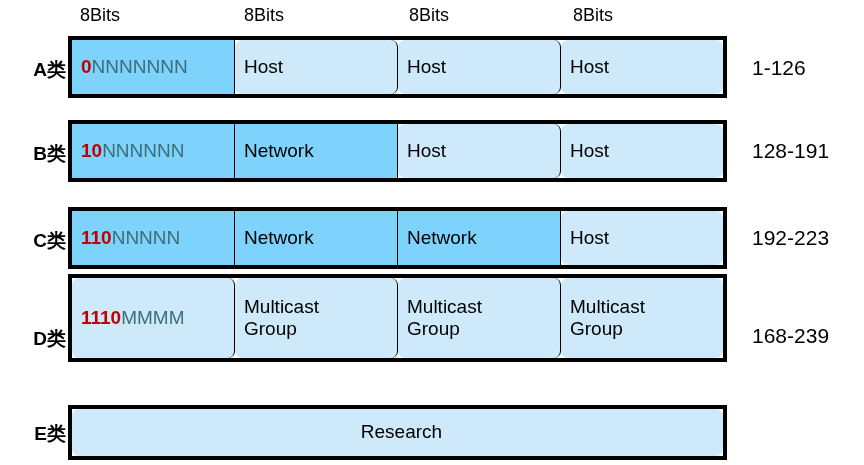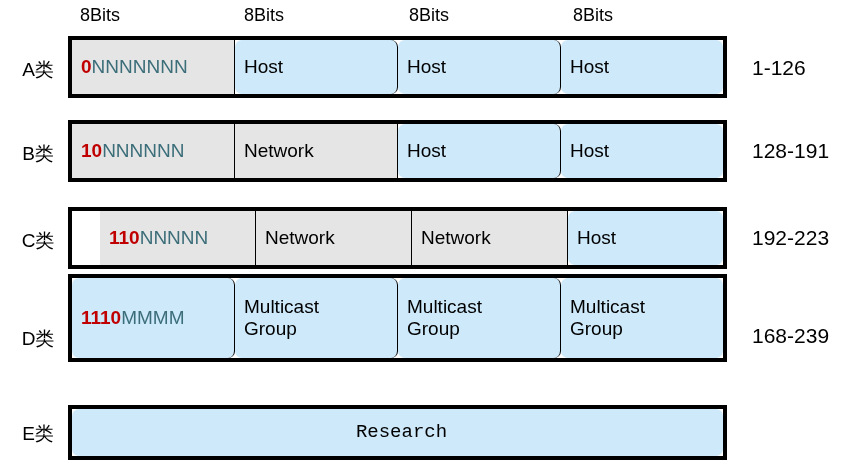--- a/index.html
+++ b/index.html
@@ -21,22 +21,22 @@
     white-space:nowrap;
   }
   .hdr-c0{left:12px;}
   .hdr-c1{left:176px;}
   .hdr-c2{left:341px;}
   .hdr-c3{left:505px;}
 
   
   .rowlabel{
     position:absolute;left:10px;width:56px;
-    font-size:19px;font-weight:normal;color:#000;
-    text-align:center;white-space:nowrap;
+    font-size:19px;font-weight:bold;color:#000;
+    text-align:right;white-space:nowrap;
   }
 
   
   .bar{
     position:absolute;left:68px;width:659px;
     border:4px solid #000;
     box-sizing:border-box;
     display:flex;
     background:#ffffff;
   }
@@ -46,23 +46,23 @@
     border-right:1px solid #000;
     display:flex;
     align-items:center;
     padding-left:9px;
     font-size:19px;
     color:#000;
     line-height:1.18;
     overflow:hidden;
   }
   .cell:last-child{border-right:none;}
-  .cell.yellow{background:#e5e5e5;}
+  .cell.yellow{background:#7dd3fc;}
   .cell.blue{background:#CDE9FA;border-radius:7px;}
-  .cell.center{justify-content:center;padding-left:8px;text-align:center;font-family:Liberation Mono, monospace;}
+  .cell.center{justify-content:center;padding-left:8px;text-align:center;}
   .cell .twoline{white-space:pre-line;}
 
   
   .bits{white-space:nowrap;font-size:19px;letter-spacing:0px;}
   .bits .fixed{color:#C00000;font-weight:bold;}
   .bits .var{color:#3C6E7A;font-weight:normal;}
 
   
   .range{
     position:absolute;left:752px;width:112px;
@@ -110,21 +110,21 @@
     <div class="cell blue">
         <span class="twoline">Host</span>
       </div>
     <div class="cell blue">
         <span class="twoline">Host</span>
       </div>
   </div>
   <div class="range" style="top:139px;">128-191</div>
 
   <div class="rowlabel" style="top:228px;">C类</div>
-  <div class="bar" style="top:207px;height:62px;padding-left:28px;">
+  <div class="bar" style="top:207px;height:62px;">
     <div class="cell yellow">
       <span class="bits"><span class="fixed">110</span><span class="var">NNNNN</span></span>
     </div>
     <div class="cell yellow">
         <span class="twoline">Network</span>
       </div>
     <div class="cell yellow">
         <span class="twoline">Network</span>
       </div>
     <div class="cell blue">

